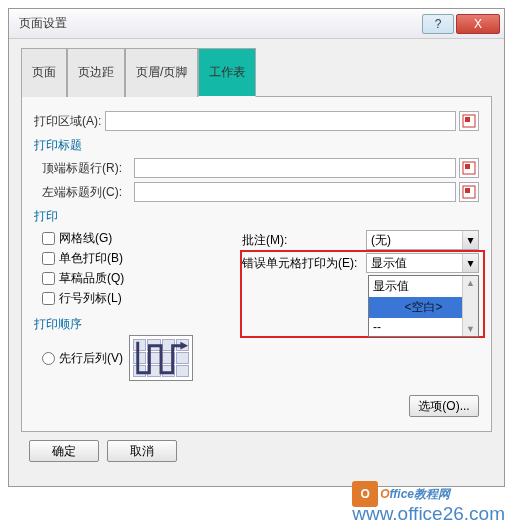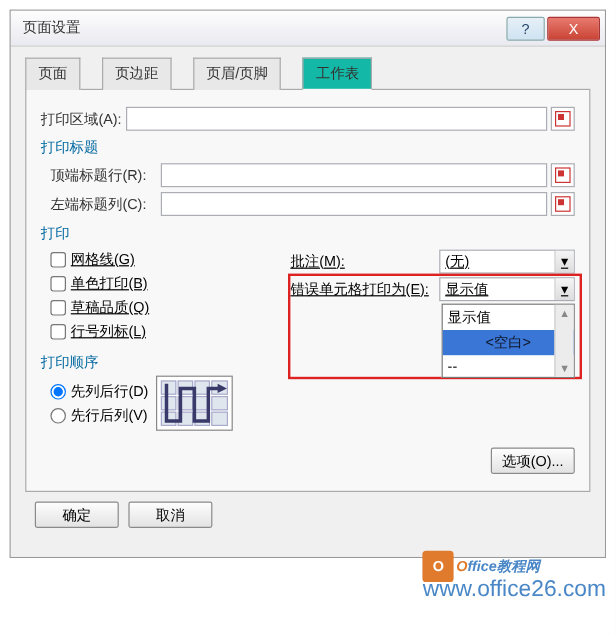--- a/index.html
+++ b/index.html
@@ -4,31 +4,31 @@
   <style>
     * { box-sizing: border-box; font-family: "Microsoft YaHei", "SimSun", sans-serif; font-size: 12px; }
     body { margin: 0; padding: 0; background: #fff; width: 513px; }
     .dialog { width: 497px; margin: 8px 0 0 8px; border: 1px solid #999; background: #f0f0f0; position: relative; }
     .titlebar { height: 30px; background: linear-gradient(#fdfdfd,#e9e9f0); border-bottom: 1px solid #ccc; display: flex; align-items: center; padding-left: 10px; }
     .titlebar .title { flex: 1; color: #333; }
     .titlebar .tbtn { width: 32px; height: 20px; margin-right: 2px; border: 1px solid #8aa; background: linear-gradient(#e6eff7,#cfe3f2); color: #246; display:flex; align-items:center; justify-content:center; border-radius:2px; cursor:pointer;}
     .titlebar .closebtn { width: 44px; height: 20px; margin-right: 4px; border: 1px solid #a33; background: linear-gradient(#e87a6f,#c94434); color: #fff; display:flex; align-items:center; justify-content:center; border-radius:2px; cursor:pointer;}
     .body { padding: 8px 12px 12px 12px; background: #f0f0f0; }
     .tabs { display: flex; position: relative; top: 1px; }
-    .tab { padding: 4px 10px; border: 1px solid #aaa; border-bottom: none; margin-right: 18px; background: #e8e8e8; cursor: pointer; color:#333;}
+    .tab { padding: 15px 10px; border: 1px solid #aaa; border-bottom: none; margin-right: 0; background: #e8e8e8; cursor: pointer; color:#333;}
     .tab.active { background: #14b8a6; border-bottom: 1px solid #f8f8f8; }
     .panel { border: 1px solid #aaa; background: #f8f8f8; padding: 10px 12px 14px 12px; }
     .row { display: flex; align-items: center; margin: 4px 0; }
     .row label { color: #333; }
     .input { flex: 1; height: 20px; border: 1px solid #abadb3; background: #fff; margin-left: 4px; }
     .pick { width: 20px; height: 20px; border: 1px solid #abadb3; background: #fff; margin-left: 3px; display:flex; align-items:center; justify-content:center; cursor:pointer;}
     .pick svg { width:14px; height:14px; }
     .section-title { margin: 6px 0 2px 0; color: #0369a1; }
     .indent { margin-left: 8px; }
-    .cols { display: flex; text-decoration: underline; }
+    .cols { display: flex; }
     .colL { width: 200px; }
     .colR { flex: 1; position: relative; }
     .check { display:flex; align-items:center; margin: 3px 0; }
     .check input { margin: 0 4px 0 0; }
     .selwrap { display:flex; align-items:center; margin: 3px 0; }
     .selwrap label { width: 120px; text-align: left; margin-right: 4px; }
     .select { flex:1; height:20px; border:1px solid #abadb3; background:#fff; display:flex; align-items:center; justify-content:space-between; padding-left:4px; cursor:pointer;}
     .select .arrow { width:16px; height:18px; border-left:1px solid #ccc; background:linear-gradient(#f4f4f4,#ddd); display:flex; align-items:center; justify-content:center;}
     .highlightbox { border: 2px solid #d22; position:absolute; left: -2px; top: 23px; right: -6px; height: 88px; pointer-events:none;}
     .dropdown { position:absolute; left:126px; top:48px; right:0; border:1px solid #7a7a7a; background:#fff; z-index:5;}
@@ -151,24 +151,20 @@
             <div class="scrollhint"></div>
           </div>
           <div class="highlightbox"></div>
         </div>
       </div>
 
       <div class="section-title">打印顺序</div>
       <div class="indent" style="display:flex; align-items:center;">
         <div>
           <div class="radio">
-              <input type="radio" name="ord" checked="" style="">
-              <label>先列后行(D)</label>
-            </div>
-          <div class="radio">
               <input type="radio" name="ord" style="">
               <label>先行后列(V)</label>
             </div>
         </div>
         <div class="orderimg">
           <div class="cells">
               <div class="c"></div>
               <div class="c"></div>
               <div class="c"></div>
               <div class="c"></div>

